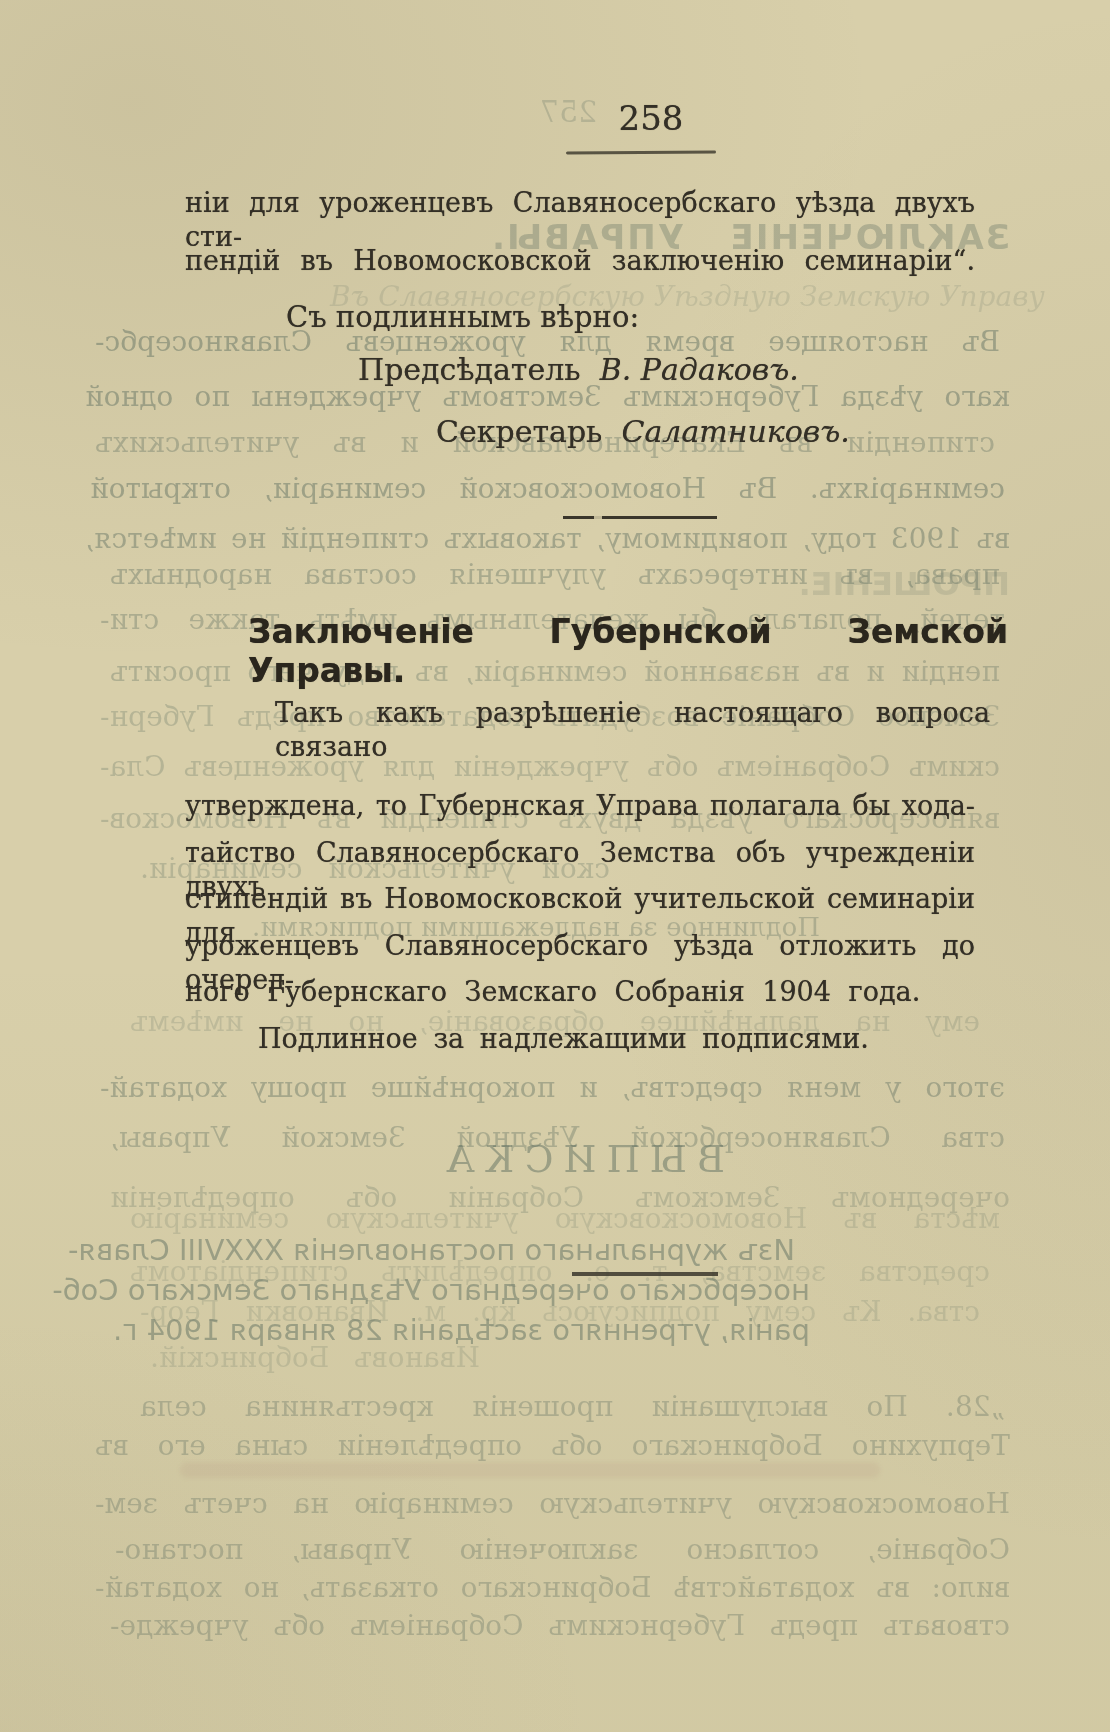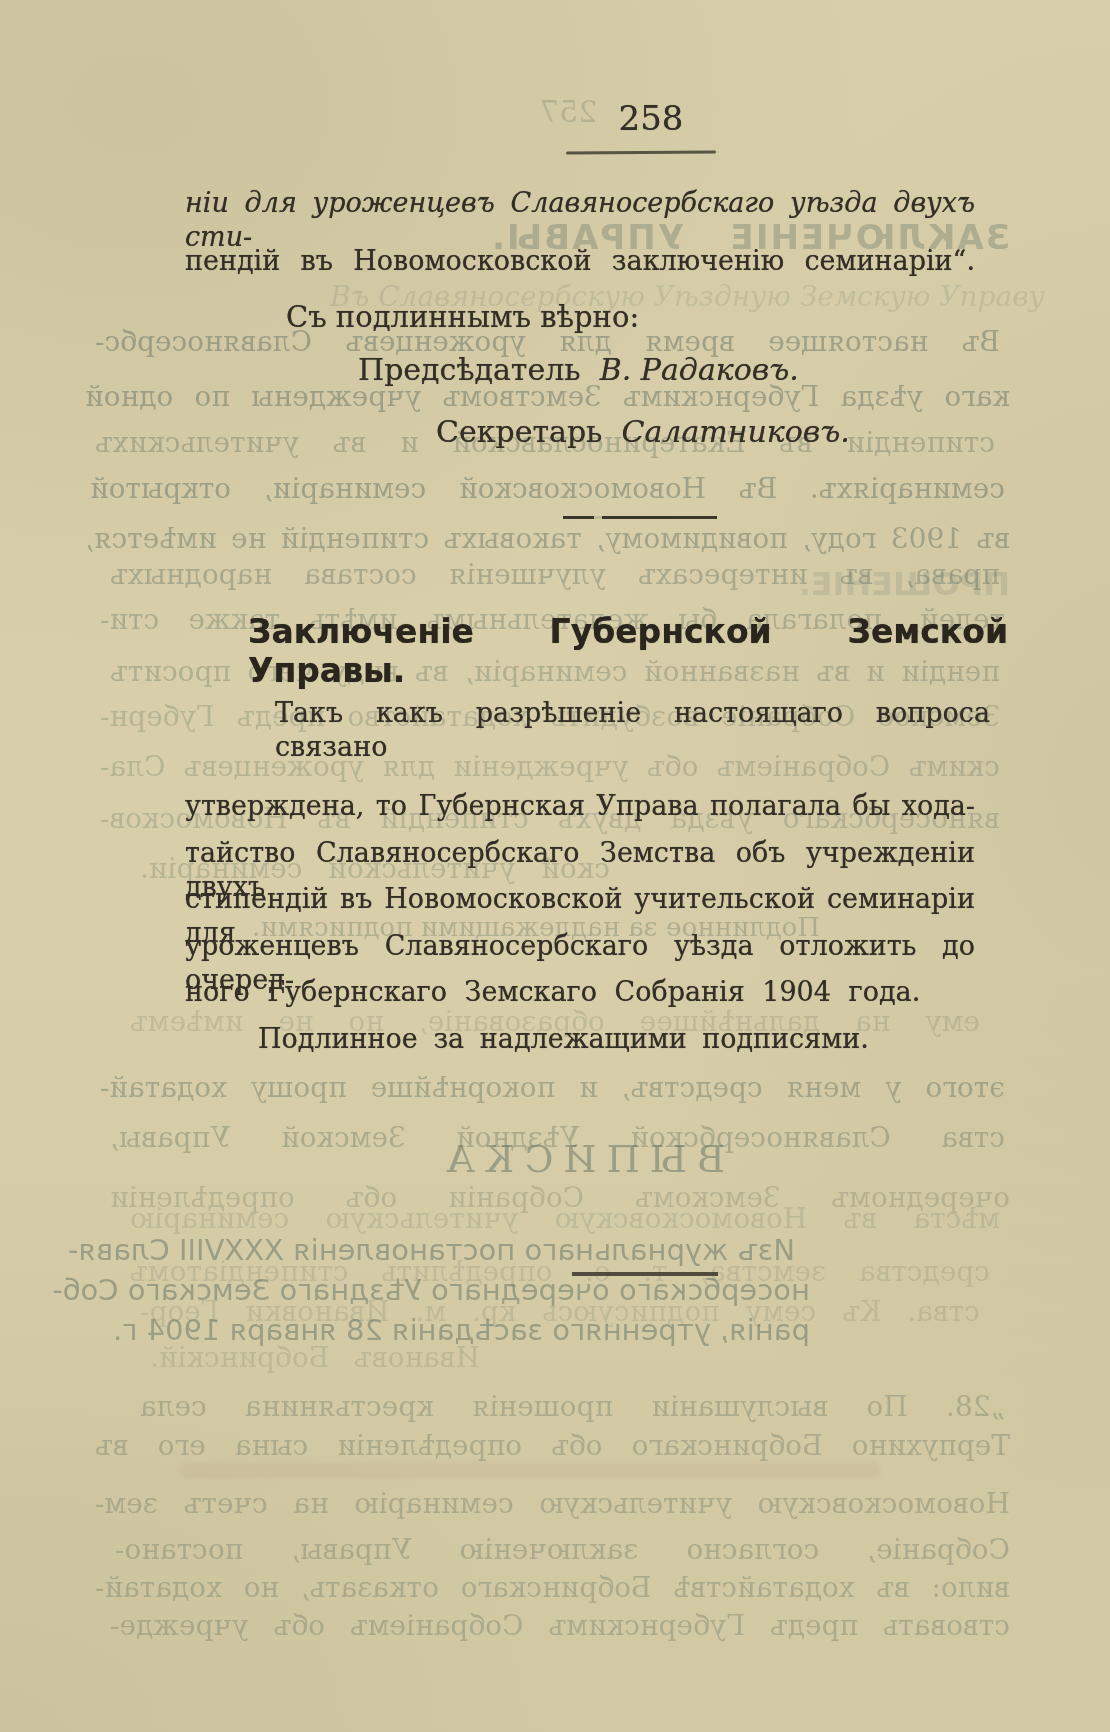--- a/index.html
+++ b/index.html
@@ -73,21 +73,21 @@
   <div class="bleed" style="top:1430px;left:95px;width:915px;opacity:.26;">Терпухино Бобринскаго объ опредѣленіи сына его въ</div>
   <div class="smudge" style="top:1462px;left:180px;width:700px;height:16px;background:rgba(165,120,110,0.10);filter:blur(2px);"></div>
   <div class="bleed" style="top:1488px;left:95px;width:915px;opacity:.26;">Новомосковскую учительскую семинарію на счетъ зем-</div>
   <div class="bleed" style="top:1534px;left:115px;width:895px;opacity:.26;">Собраніе, согласно заключенію Управы, постано-</div>
   <div class="bleed" style="top:1572px;left:95px;width:915px;opacity:.26;">вило: въ ходатайствѣ Бобринскаго отказать, но ходатай-</div>
   <div class="bleed" style="top:1610px;left:110px;width:900px;opacity:.26;">ствовать предъ Губернскимъ Собраніемъ объ учрежде-</div>
 
   <div class="ink" style="top:98px;left:596px;width:110px;text-align:center;font-size:34px;">258</div>
   <div class="rule" style="top:151px;left:566px;width:150px;height:3px;opacity:.8;transform:rotate(-0.4deg);border-radius:2px;"></div>
 
-  <div class="ink pline just" style="top:186px;font-style:italic;">ніи для уроженцевъ Славяносербскаго уѣзда двухъ сти-</div>
+  <div class="ink pline just" style="top:186px;">ніи для уроженцевъ Славяносербскаго уѣзда двухъ сти-</div>
   <div class="ink pline just" style="top:244px;">пендій въ Новомосковской заключенію семинаріи“.</div>
 
   <div class="ink" style="top:300px;left:286px;font-size:29px;">Съ подлиннымъ вѣрно:</div>
 
   <div class="ink" style="top:352px;left:358px;font-size:30px;">
     <span>Предсѣдатель</span>&nbsp;
     <i>В. Радаковъ.</i>
   </div>
   <div class="ink" style="top:414px;left:436px;font-size:30px;">
     <span>Секретарь</span>&nbsp;

